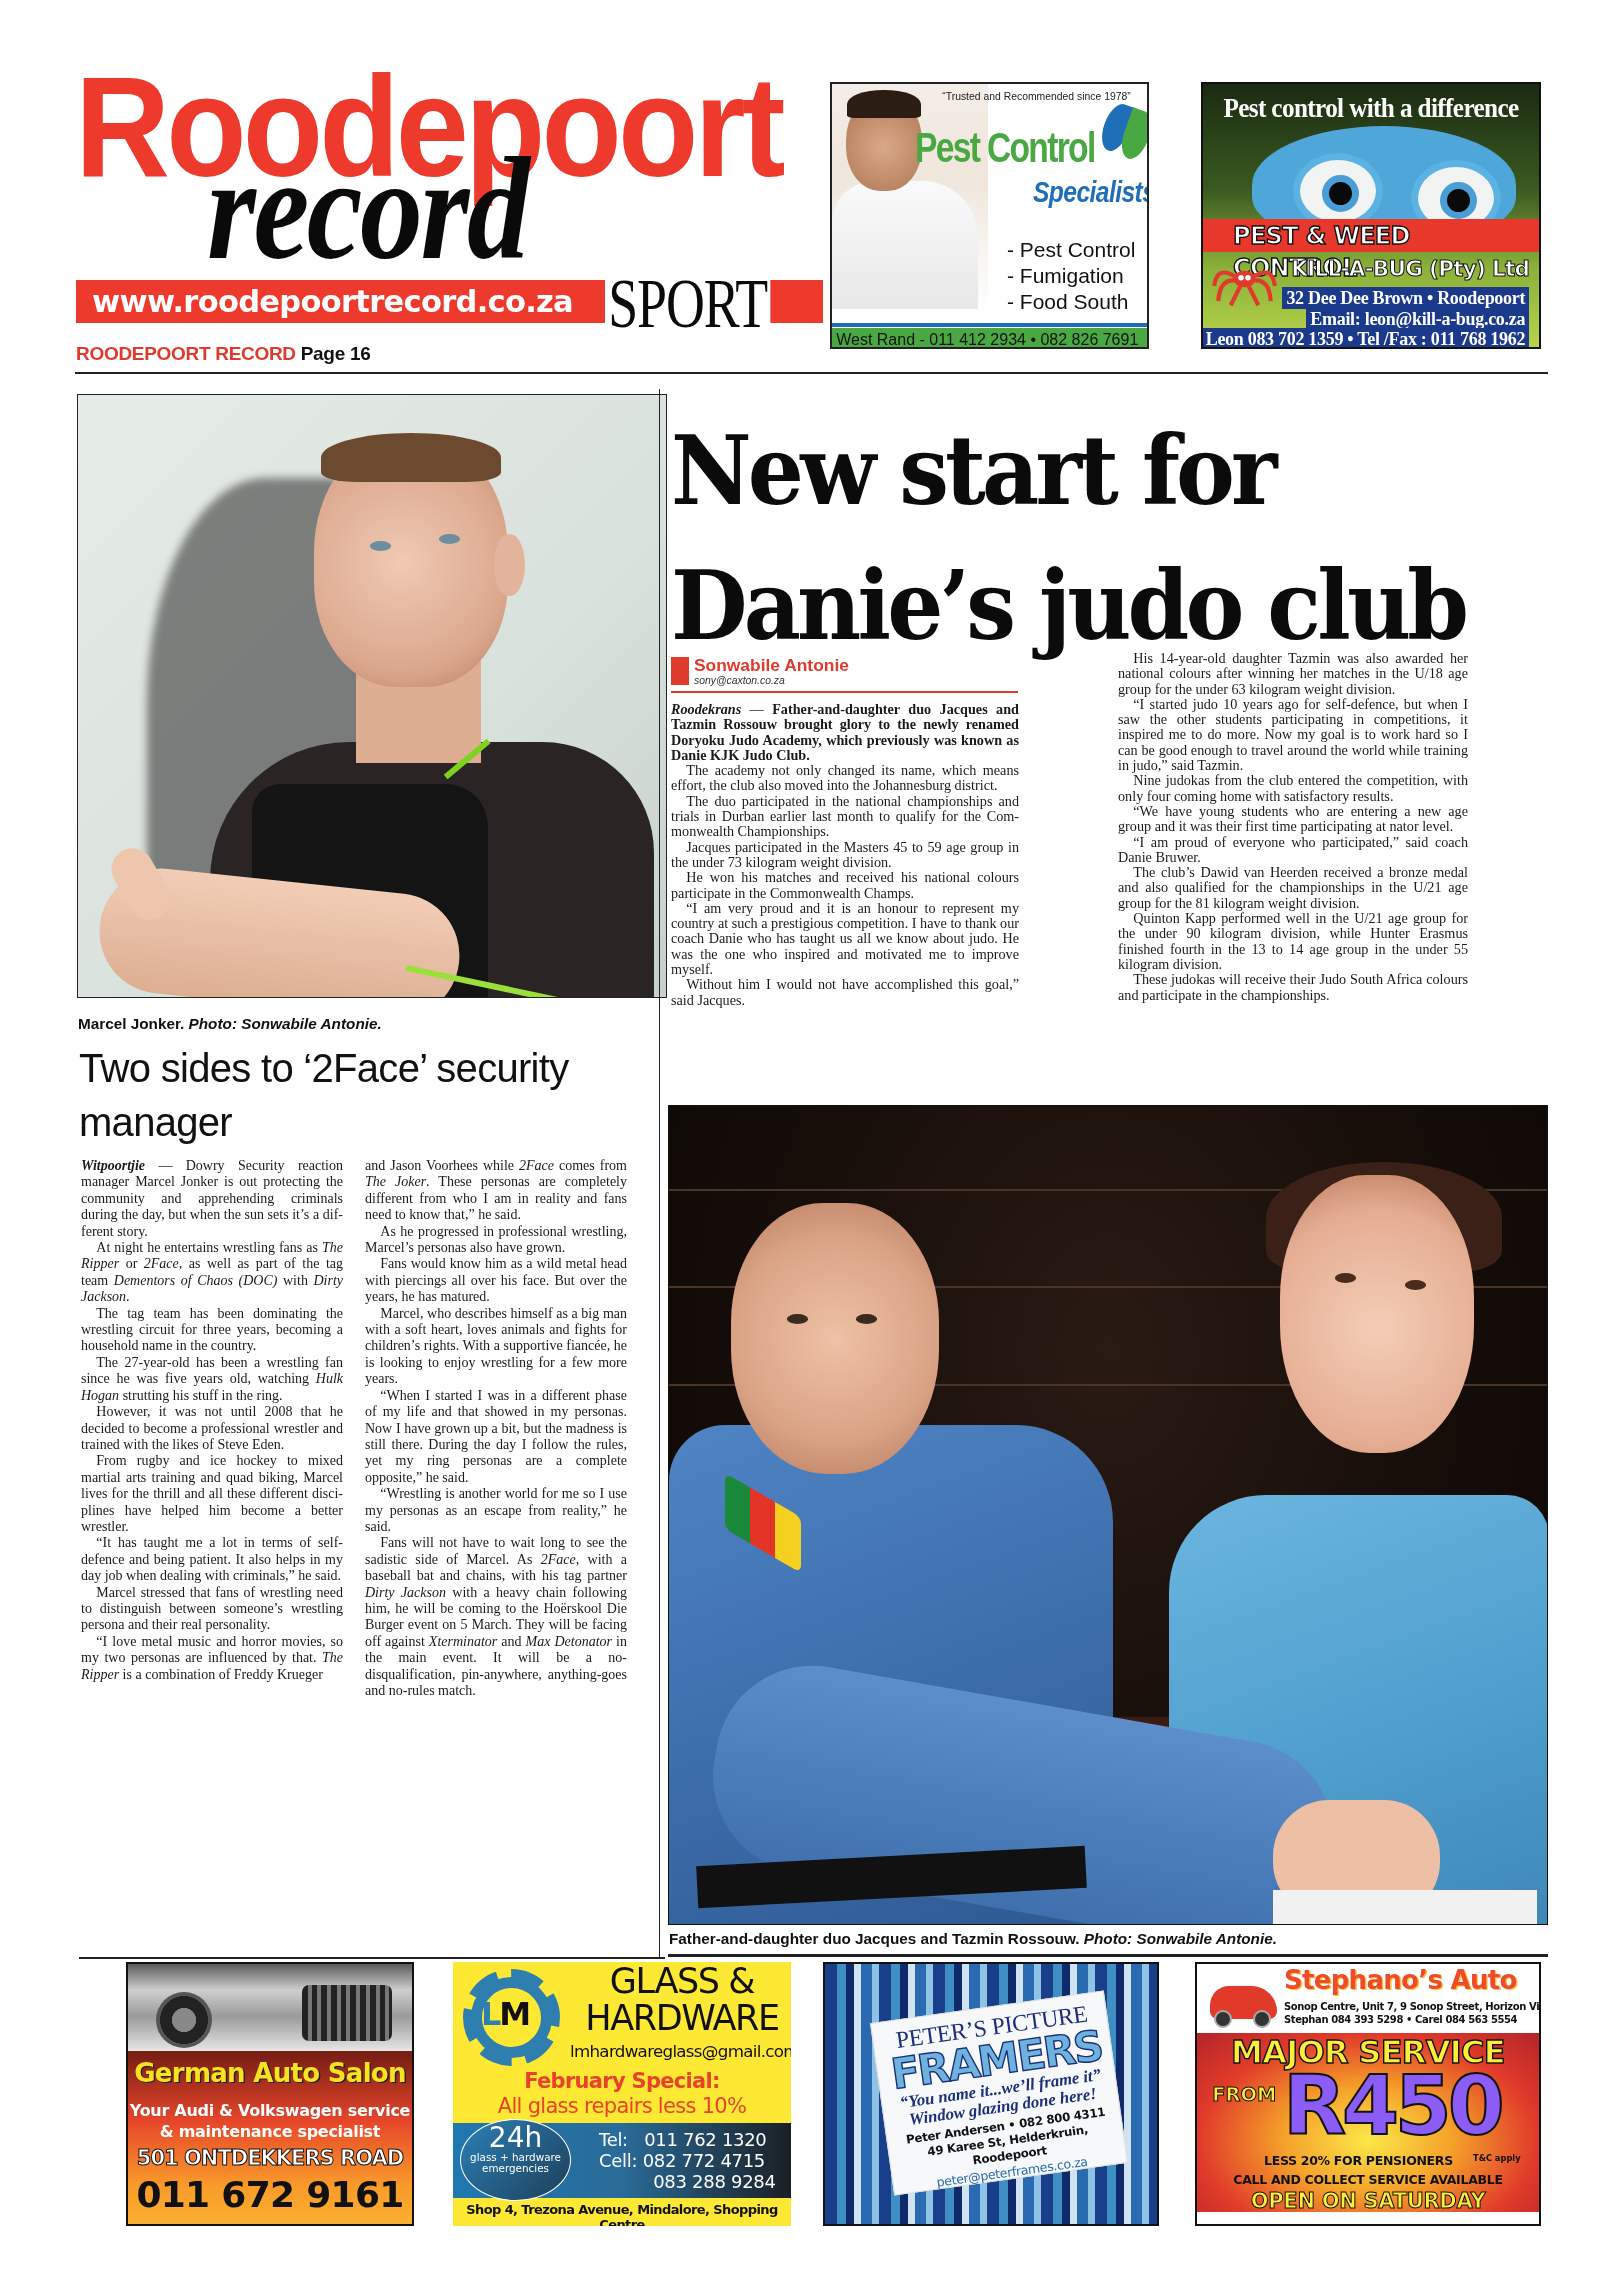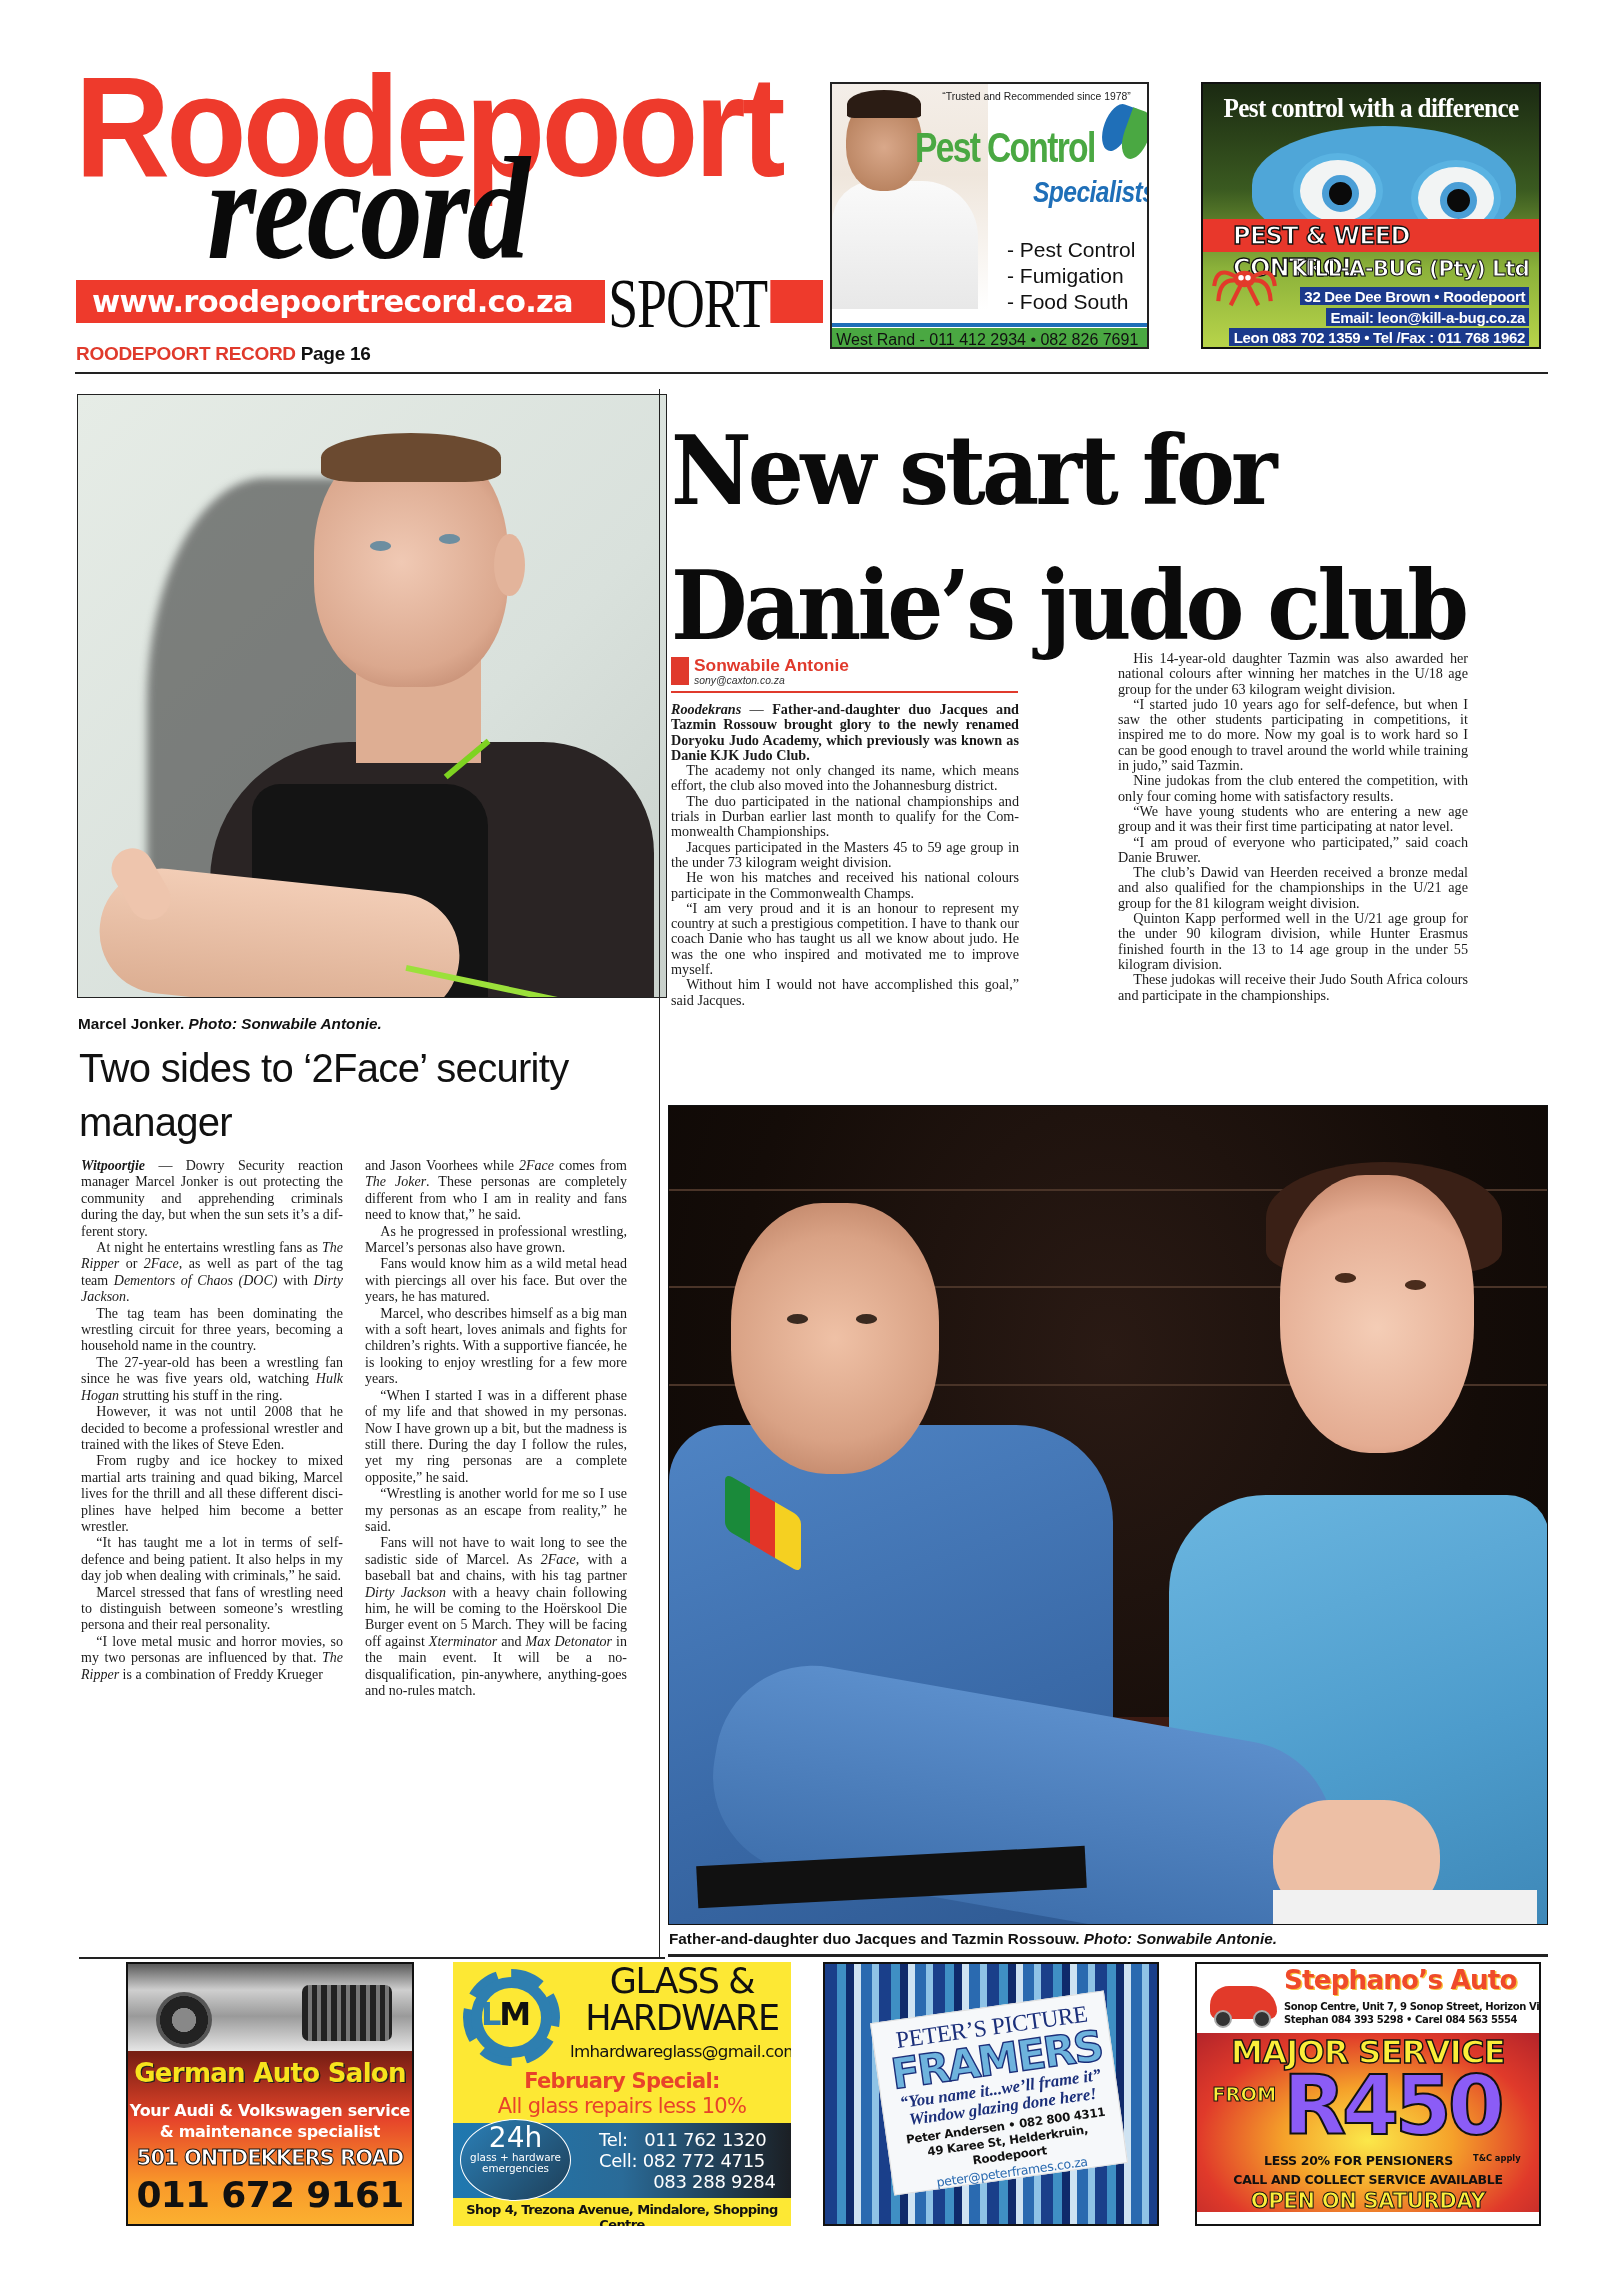--- a/index.html
+++ b/index.html
@@ -36,21 +36,21 @@
 
   
   .ad-kab { left: 1201px; top: 82px; width: 340px; height: 267px; border: 2.1px solid #111; overflow: hidden; background: linear-gradient(180deg, #1b2a12 0%, #3a5a20 40%, #8bb13a 70%, #b8d44a 100%); }
   .kab-title { left: 0; top: 8.3px; width: 100%; text-align: center; font-family: "Liberation Serif", serif; font-weight: 700; font-size: 28px; color: #fff; letter-spacing: -0.7px; transform: scaleX(0.9); }
   .kab-face { left: 49px; top: 42px; width: 264px; height: 118px; border-radius: 50% 50% 40% 40%; background: #4fa6d8; }
   .kab-eye { top: 69px; width: 90px; height: 76px; border-radius: 50%; background: #f2f4f4; border: 7px solid #5ab3e2; }
   .kab-pupil { width: 37px; height: 37px; border-radius: 50%; background: #0a0a0a; border: 7px solid #4a9ed6; position: absolute; left: 22px; top: 15.3px; }
   .kab-redbar { left: 0; top: 135px; width: 100%; height: 33px; background: #e8372b; }
   .kab-pwc { left: 0; top: 136px; width: 100%; font-family: "DejaVu Sans", sans-serif; font-weight: 700; font-size: 24px; line-height: 32px; color: #fff; -webkit-text-stroke: 1.4px #111; letter-spacing: -0.7px; padding-left: 30px; }
   .kab-name { right: 9.7px; top: 172px; font-family: "DejaVu Sans", sans-serif; font-weight: 700; font-size: 21.5px; color: #fff; -webkit-text-stroke: 1px #111; letter-spacing: -0.7px; white-space: nowrap; }
-  .kab-line { right: 9.7px; font-family: Liberation Sans, sans-serif; font-weight: 700; font-size: 15px; color: #fff; background: #1b3a8c; padding: 0.7px 4.2px; white-space: nowrap; letter-spacing: -0.3px; }
+  .kab-line { right: 9.7px; font-family: Liberation Serif, serif; font-weight: 700; font-size: 18px; color: #fff; background: #1b3a8c; padding: 0.7px 4.2px; white-space: nowrap; letter-spacing: -0.3px; }
   .kab-spider { left: 7px; top: 174px; width: 69px; height: 49px; }
 
   
   .photo-marcel { left: 77px; top: 394px; width: 330px; height: 625px; }
   .photo-marcel { width: 590px; height: 604px; border: 1.4px solid #222; background: linear-gradient(135deg, #e6ece6 0%, #d9e1dc 60%, #c8d0cb 100%); overflow: hidden; }
   .mj-shadow { left: 69px; top: 83px; width: 264px; height: 500px; background: rgba(40,40,40,0.55); border-radius: 45% 30% 10% 10%; filter: blur(4.2px); }
   .mj-body { left: 132px; top: 347px; width: 444px; height: 264px; border-radius: 139px 111px 0 0; background: #2a2424; }
   .mj-vest { left: 174px; top: 389px; width: 236px; height: 222px; border-radius: 28px 42px 0 0; background: #141414; }
   .mj-collar { left: 361px; top: 361px; width: 56px; height: 5.6px; background: #7ed321; transform: rotate(-40deg); }
   .mj-sleeve { left: 326px; top: 590px; width: 194px; height: 5.6px; background: #9be03a; transform: rotate(12deg); }

